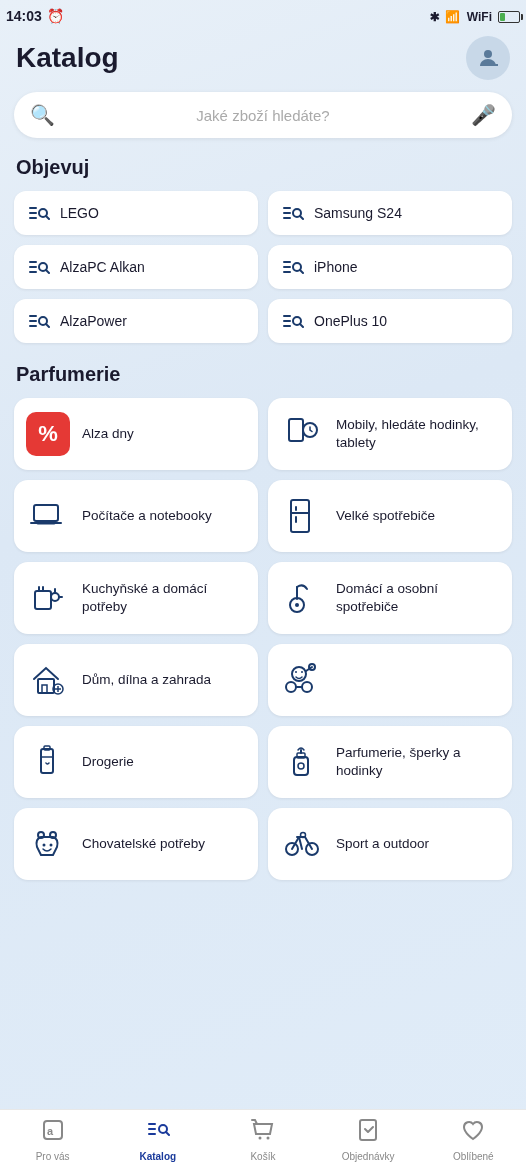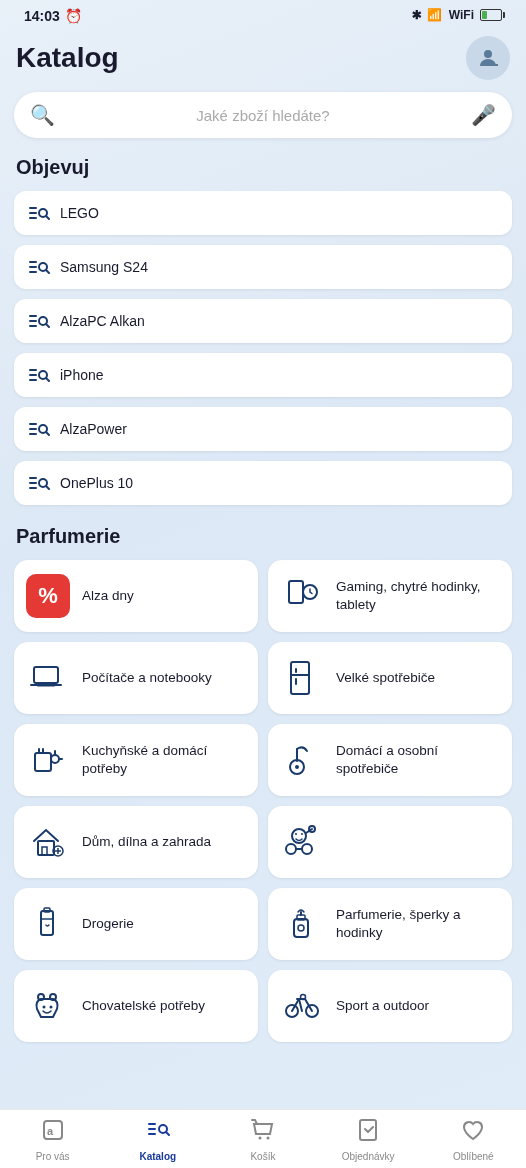--- a/index.html
+++ b/index.html
@@ -11,22 +11,22 @@
       background: linear-gradient(160deg, #e8f0f8 0%, #dce8f5 40%, #e0ecf8 100%);
       font-family: 'Segoe UI', Arial, sans-serif;
       color: #1a1a2e;
       position: relative;
       overflow-x: hidden;
     }
 
     .status-bar {
       display: flex;
       justify-content: space-between;
-      align-items: flex-start;
-      padding: 8px 24px 4px;
+      align-items: flex-end;
+      padding: 8px 6px 4px;
       font-size: 14px;
       font-weight: 600;
     }
 
     .status-left { display: flex; align-items: center; gap: 6px; }
     .status-right { display: flex; align-items: center; gap: 6px; font-size: 12px; }
     .battery-icon {
       border: 1.5px solid #333;
       border-radius: 2px;
       width: 22px; height: 12px;
@@ -87,21 +87,21 @@
 
     .section-title {
       font-size: 20px;
       font-weight: 700;
       padding: 0 16px 12px;
       color: #1a1a2e;
     }
 
     .discover-grid {
       display: grid;
-      grid-template-columns: 1fr;
+      grid-template-columns: 1fr 1fr;
       gap: 10px;
       padding: 0 14px 20px;
     }
 
     .discover-item {
       background: white;
       border-radius: 12px;
       display: flex;
       align-items: center;
       gap: 10px;
@@ -337,21 +337,21 @@
     </div>
 
     <div class="category-item">
       <div class="cat-icon">
         <svg width="38" height="38" viewBox="0 0 38 38" fill="none">
           <rect x="6" y="4" width="14" height="22" rx="2" stroke="#1a3a6b" stroke-width="2" fill="none"></rect>
           <circle cx="27" cy="15" r="7" stroke="#1a3a6b" stroke-width="2" fill="none"></circle>
           <path d="M27 12v3l2 1.5" stroke="#1a3a6b" stroke-width="1.5" stroke-linecap="round"></path>
         </svg>
       </div>
-      <span class="cat-label">Gaming, chytré hodinky, tablety</span>
+      <span class="cat-label">Mobily, hledáte hodinky, tablety</span>
     </div>
 
     <div class="category-item">
       <div class="cat-icon">
         <svg width="38" height="38" viewBox="0 0 38 38" fill="none">
           <rect x="5" y="8" width="24" height="16" rx="2" stroke="#1a3a6b" stroke-width="2" fill="none"></rect>
           <line x1="2" y1="26" x2="32" y2="26" stroke="#1a3a6b" stroke-width="2" stroke-linecap="round"></line>
           <line x1="9" y1="26" x2="25" y2="26" stroke="#1a3a6b" stroke-width="3" stroke-linecap="round"></line>
         </svg>
       </div>

